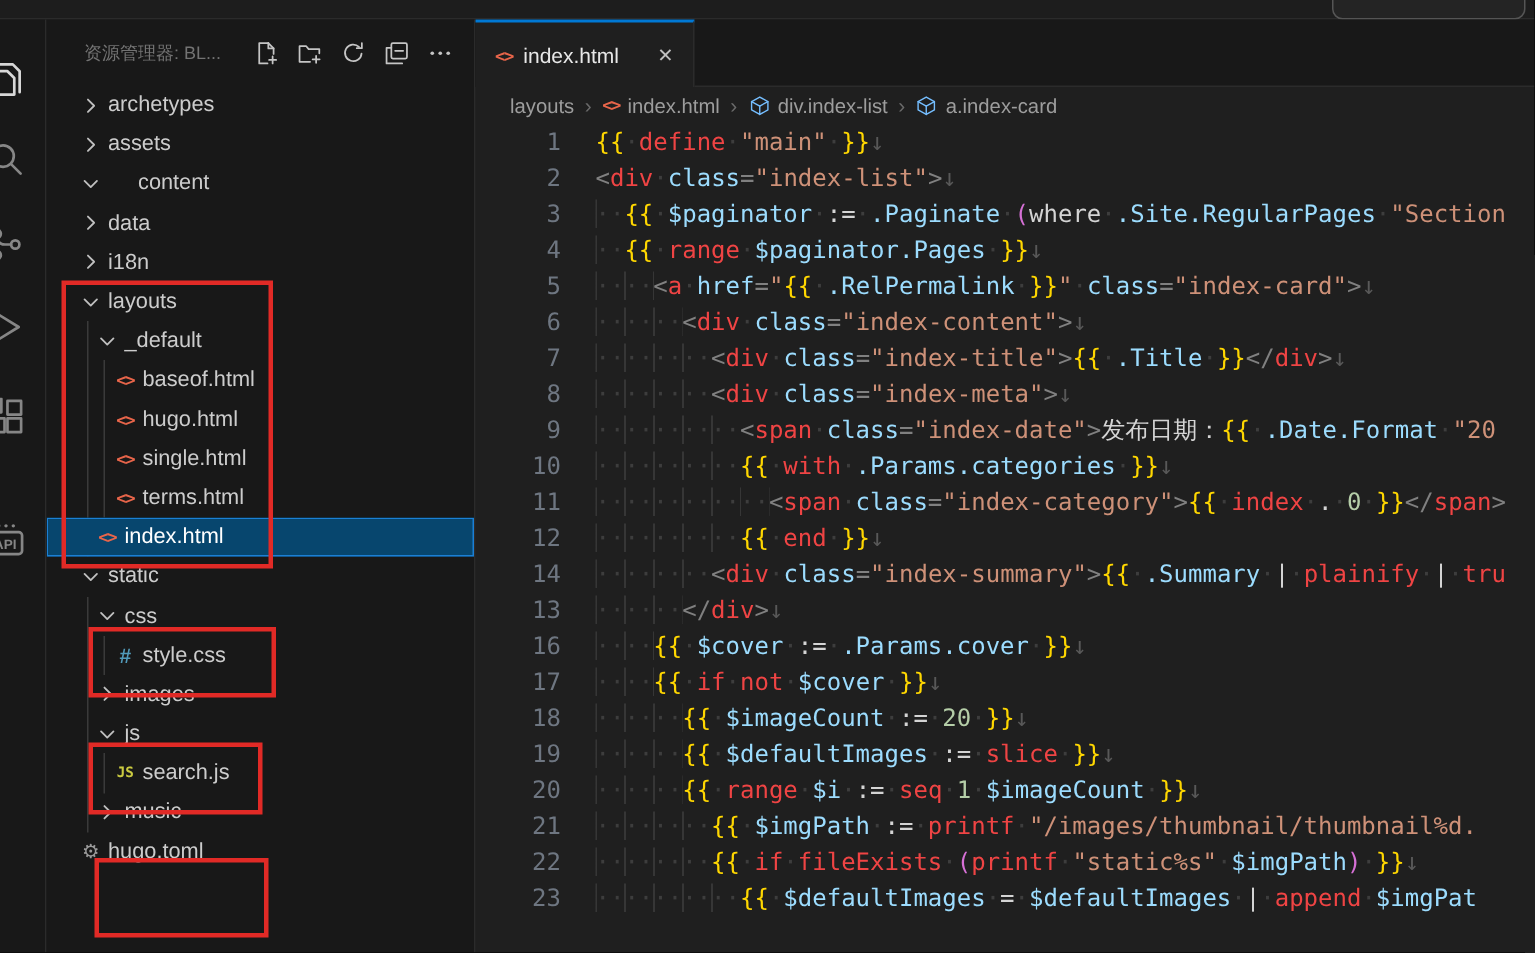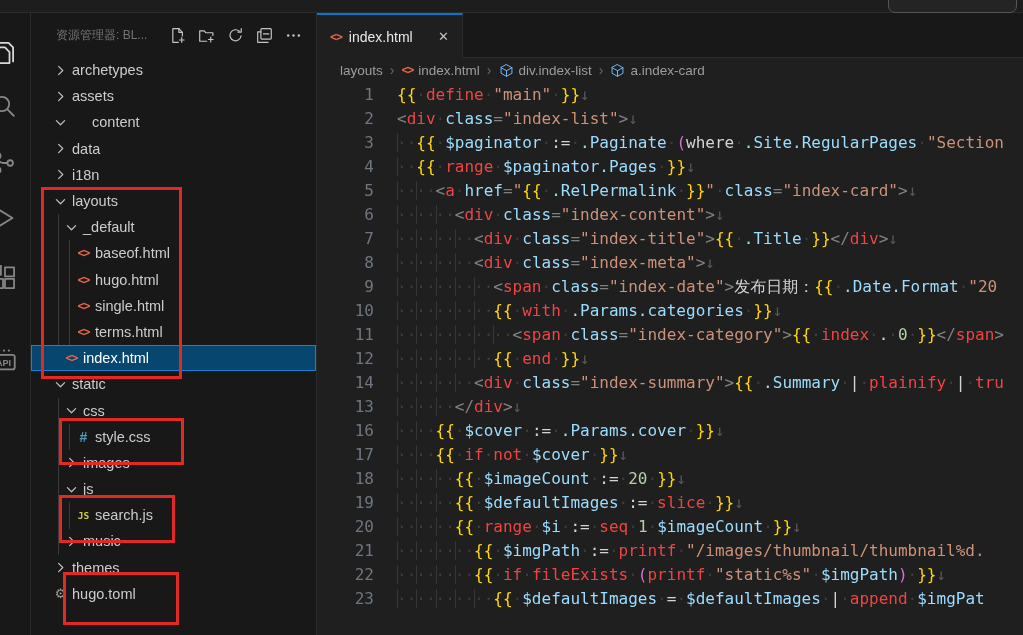--- a/index.html
+++ b/index.html
@@ -255,28 +255,20 @@
             <span class="ficon fi-js">JS</span>
             <span class="tlabel">search.js</span>
           </div>
           <div class="trow" style="padding-left: 31px;">
             <span class="twisty">
               <svg viewBox="0 0 16 16" fill="none" stroke="currentColor" stroke-linecap="round" stroke-linejoin="round">
                 <path d="M6 3.6 10.4 8 6 12.4"></path>
               </svg>
             </span>
             <span class="tlabel">music</span>
-          </div>
-          <div class="trow" style="padding-left: 20px;">
-            <span class="twisty">
-              <svg viewBox="0 0 16 16" fill="none" stroke="currentColor" stroke-linecap="round" stroke-linejoin="round">
-                <path d="M6 3.6 10.4 8 6 12.4"></path>
-              </svg>
-            </span>
-            <span class="tlabel">themes</span>
           </div>
           <div class="trow" style="padding-left: 20px;">
             <span class="ficon fi-gear">⚙</span>
             <span class="tlabel">hugo.toml</span>
           </div>
         </div>
       <div id="annots">
           <div class="annot" style="left: 10px; top: 174px; width: 135px; height: 186px; border-color: rgb(225, 42, 38);"></div>
           <div class="annot" style="left: 28px; top: 405px; width: 119px; height: 41px; border-color: rgb(225, 42, 38);"></div>
           <div class="annot" style="left: 28px; top: 482px; width: 110px; height: 42px; border-color: rgb(225, 42, 38);"></div>

